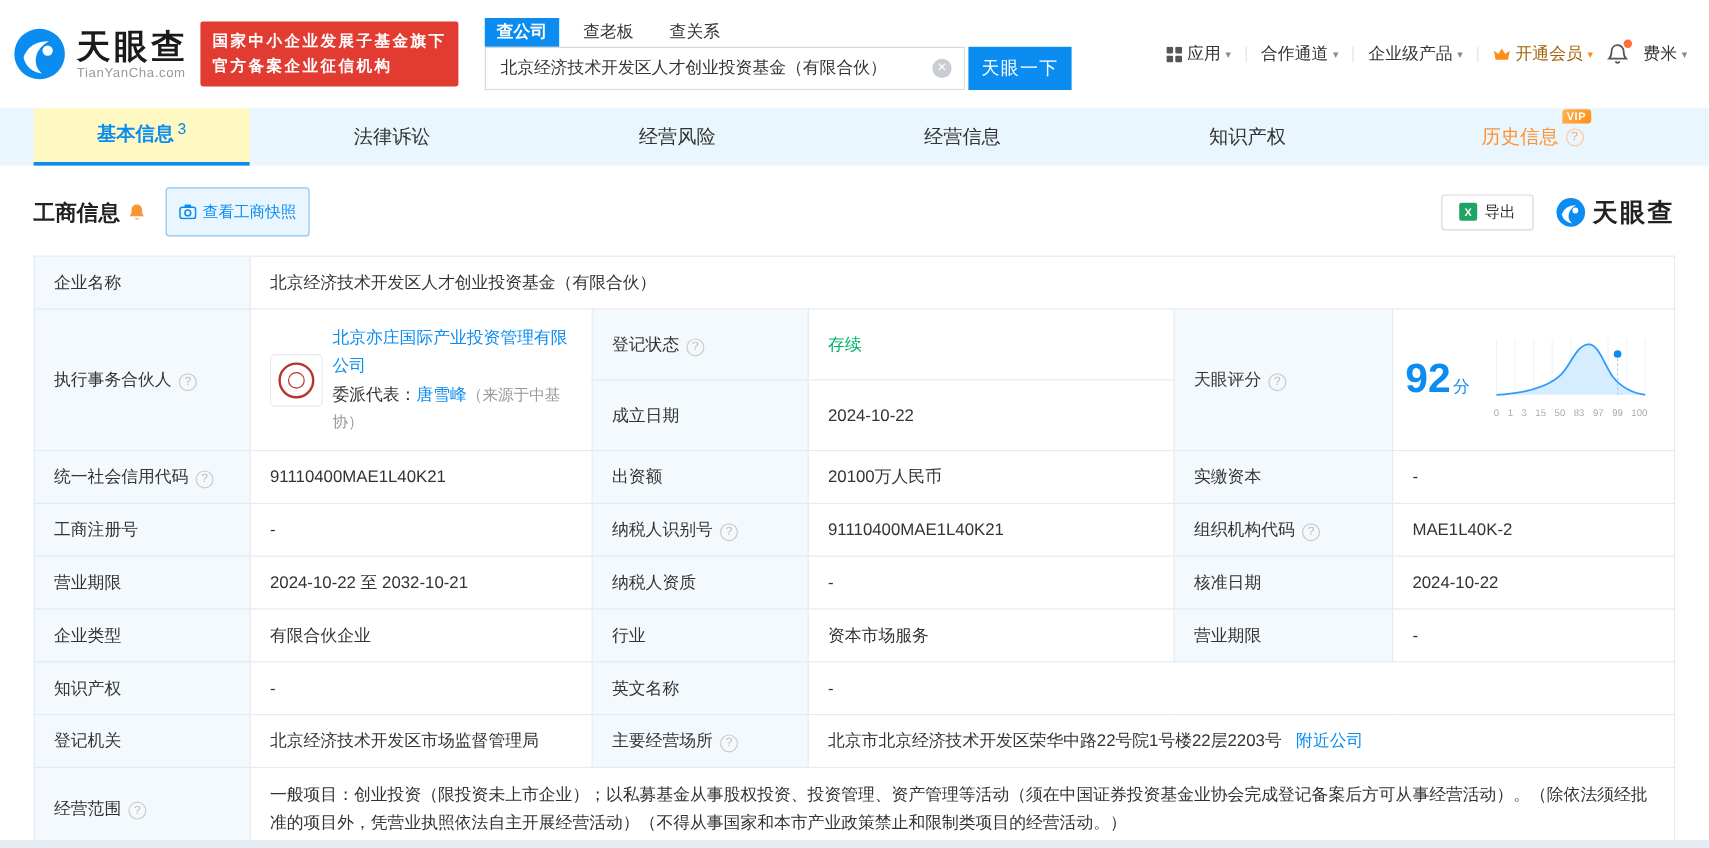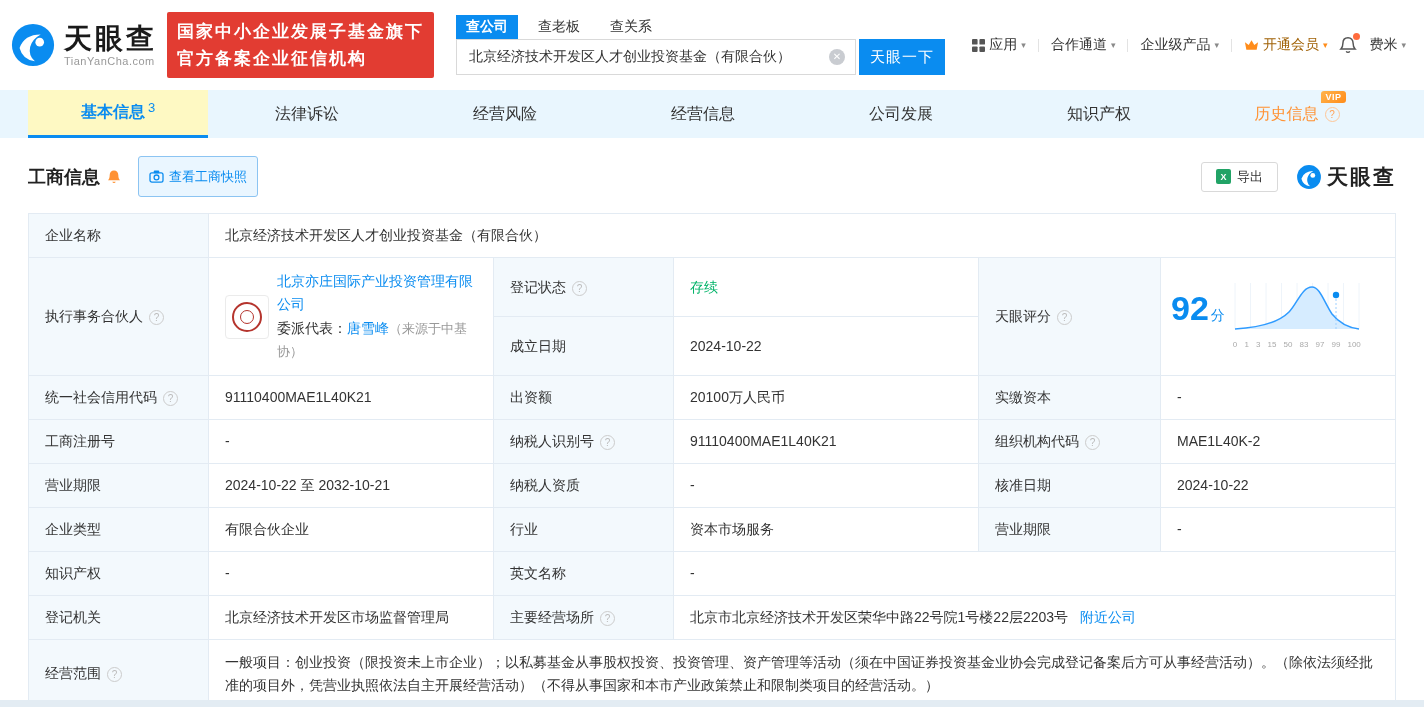--- a/index.html
+++ b/index.html
@@ -8,21 +8,21 @@
   font-family: "Liberation Sans", "DejaVu Sans", sans-serif;
   color:#333; background:#fff; overflow:hidden; position:relative;
 }
 
 
 .topbar { display:flex; align-items:center; height:90px; padding:0 18px 0 10px; background:#fff; }
 .logo { display:flex; align-items:center; gap:8px; cursor:pointer; }
 .logo-text { display:flex; flex-direction:column; line-height:1.15; }
 .brand { font-size:28px; font-weight:bold; color:#1a1a1a; letter-spacing:3px; }
 .domain { font-size:11px; color:#999; letter-spacing:.5px; }
-.badge { margin-left:10px; background:#e23c32; color:#fff; font-size:17px; font-weight:bold; line-height:1.6; padding:6px 10px; letter-spacing:2px; border-radius:2px; }
+.badge { margin-left:10px; background:#e23c32; color:#fff; font-size:13px; font-weight:bold; line-height:1.6; padding:6px 10px; letter-spacing:2px; border-radius:2px; }
 
 .search-area { margin-left:22px; }
 .search-tabs { display:flex; align-items:flex-end; }
 .stab { font-size:14px; padding:3px 10px; cursor:pointer; color:#333; }
 .stab + .stab { margin-left:10px; }
 .stab.active { background:#0a8cf0; color:#fff; font-weight:bold; }
 .search-row { display:flex; }
 .search-input-wrap { width:400px; height:36px; border:1px solid #d9d9d9; position:relative; display:flex; align-items:center; background:#fff; }
 .search-input { border:none; outline:none; width:100%; height:100%; padding:0 34px 0 12px; font-size:14px; color:#333; font-family:inherit; }
 .clear-icon { position:absolute; right:10px; width:16px; height:16px; border-radius:50%; background:#c9ccd1; color:#fff; font-size:10px; line-height:16px; text-align:center; cursor:pointer; }
@@ -76,21 +76,21 @@
 .nearby { margin-left:12px; white-space:nowrap; }
 
 .partner-wrap { display:flex; align-items:center; gap:8px; }
 .partner-logo { width:44px; height:44px; border:1px solid #ebebeb; border-radius:4px; flex:none; display:flex; align-items:center; justify-content:center; background:#fff; }
 .emblem { width:30px; height:30px; border:2px solid #b5342d; border-radius:50%; position:relative; }
 .emblem::after { content:""; position:absolute; inset:6px; border:1px solid #b5342d; border-radius:50%; }
 .partner-body { flex:1; }
 .rep-line { margin-top:2px; }
 
 td.score-cell { padding:6px 10px; }
-.score-wrap { display:flex; gap:8px; }
+.score-wrap { display:flex; align-items:center; gap:20px; }
 .score-num { color:#0a8cf0; white-space:nowrap; }
 .score-num b { font-size:34px; font-weight:bold; }
 .score-num .unit { font-size:14px; margin-left:2px; }
 .score-chart { width:128px; }
 .axis { display:flex; justify-content:space-between; font-size:8px; color:#aaa; margin-top:1px; }
 
 .bottom-strip { position:absolute; bottom:0; left:0; width:100%; height:7px; background:#e3ecf3; }
 </style>
 </head>
 <body>
@@ -177,23 +177,20 @@
     <span class="count">3</span>
   </div>
   <div class="ptab">
       <span>法律诉讼</span>
     </div>
   <div class="ptab">
       <span>经营风险</span>
     </div>
   <div class="ptab">
       <span>经营信息</span>
-    </div>
-  <div class="ptab">
-      <span>公司发展</span>
     </div>
   <div class="ptab">
       <span>知识产权</span>
     </div>
   <div class="ptab history">
     <span class="h-wrap">
       <span class="vip-tag">VIP</span>
       <span>历史信息</span>
       <span class="help orange">?</span>
     </span>

